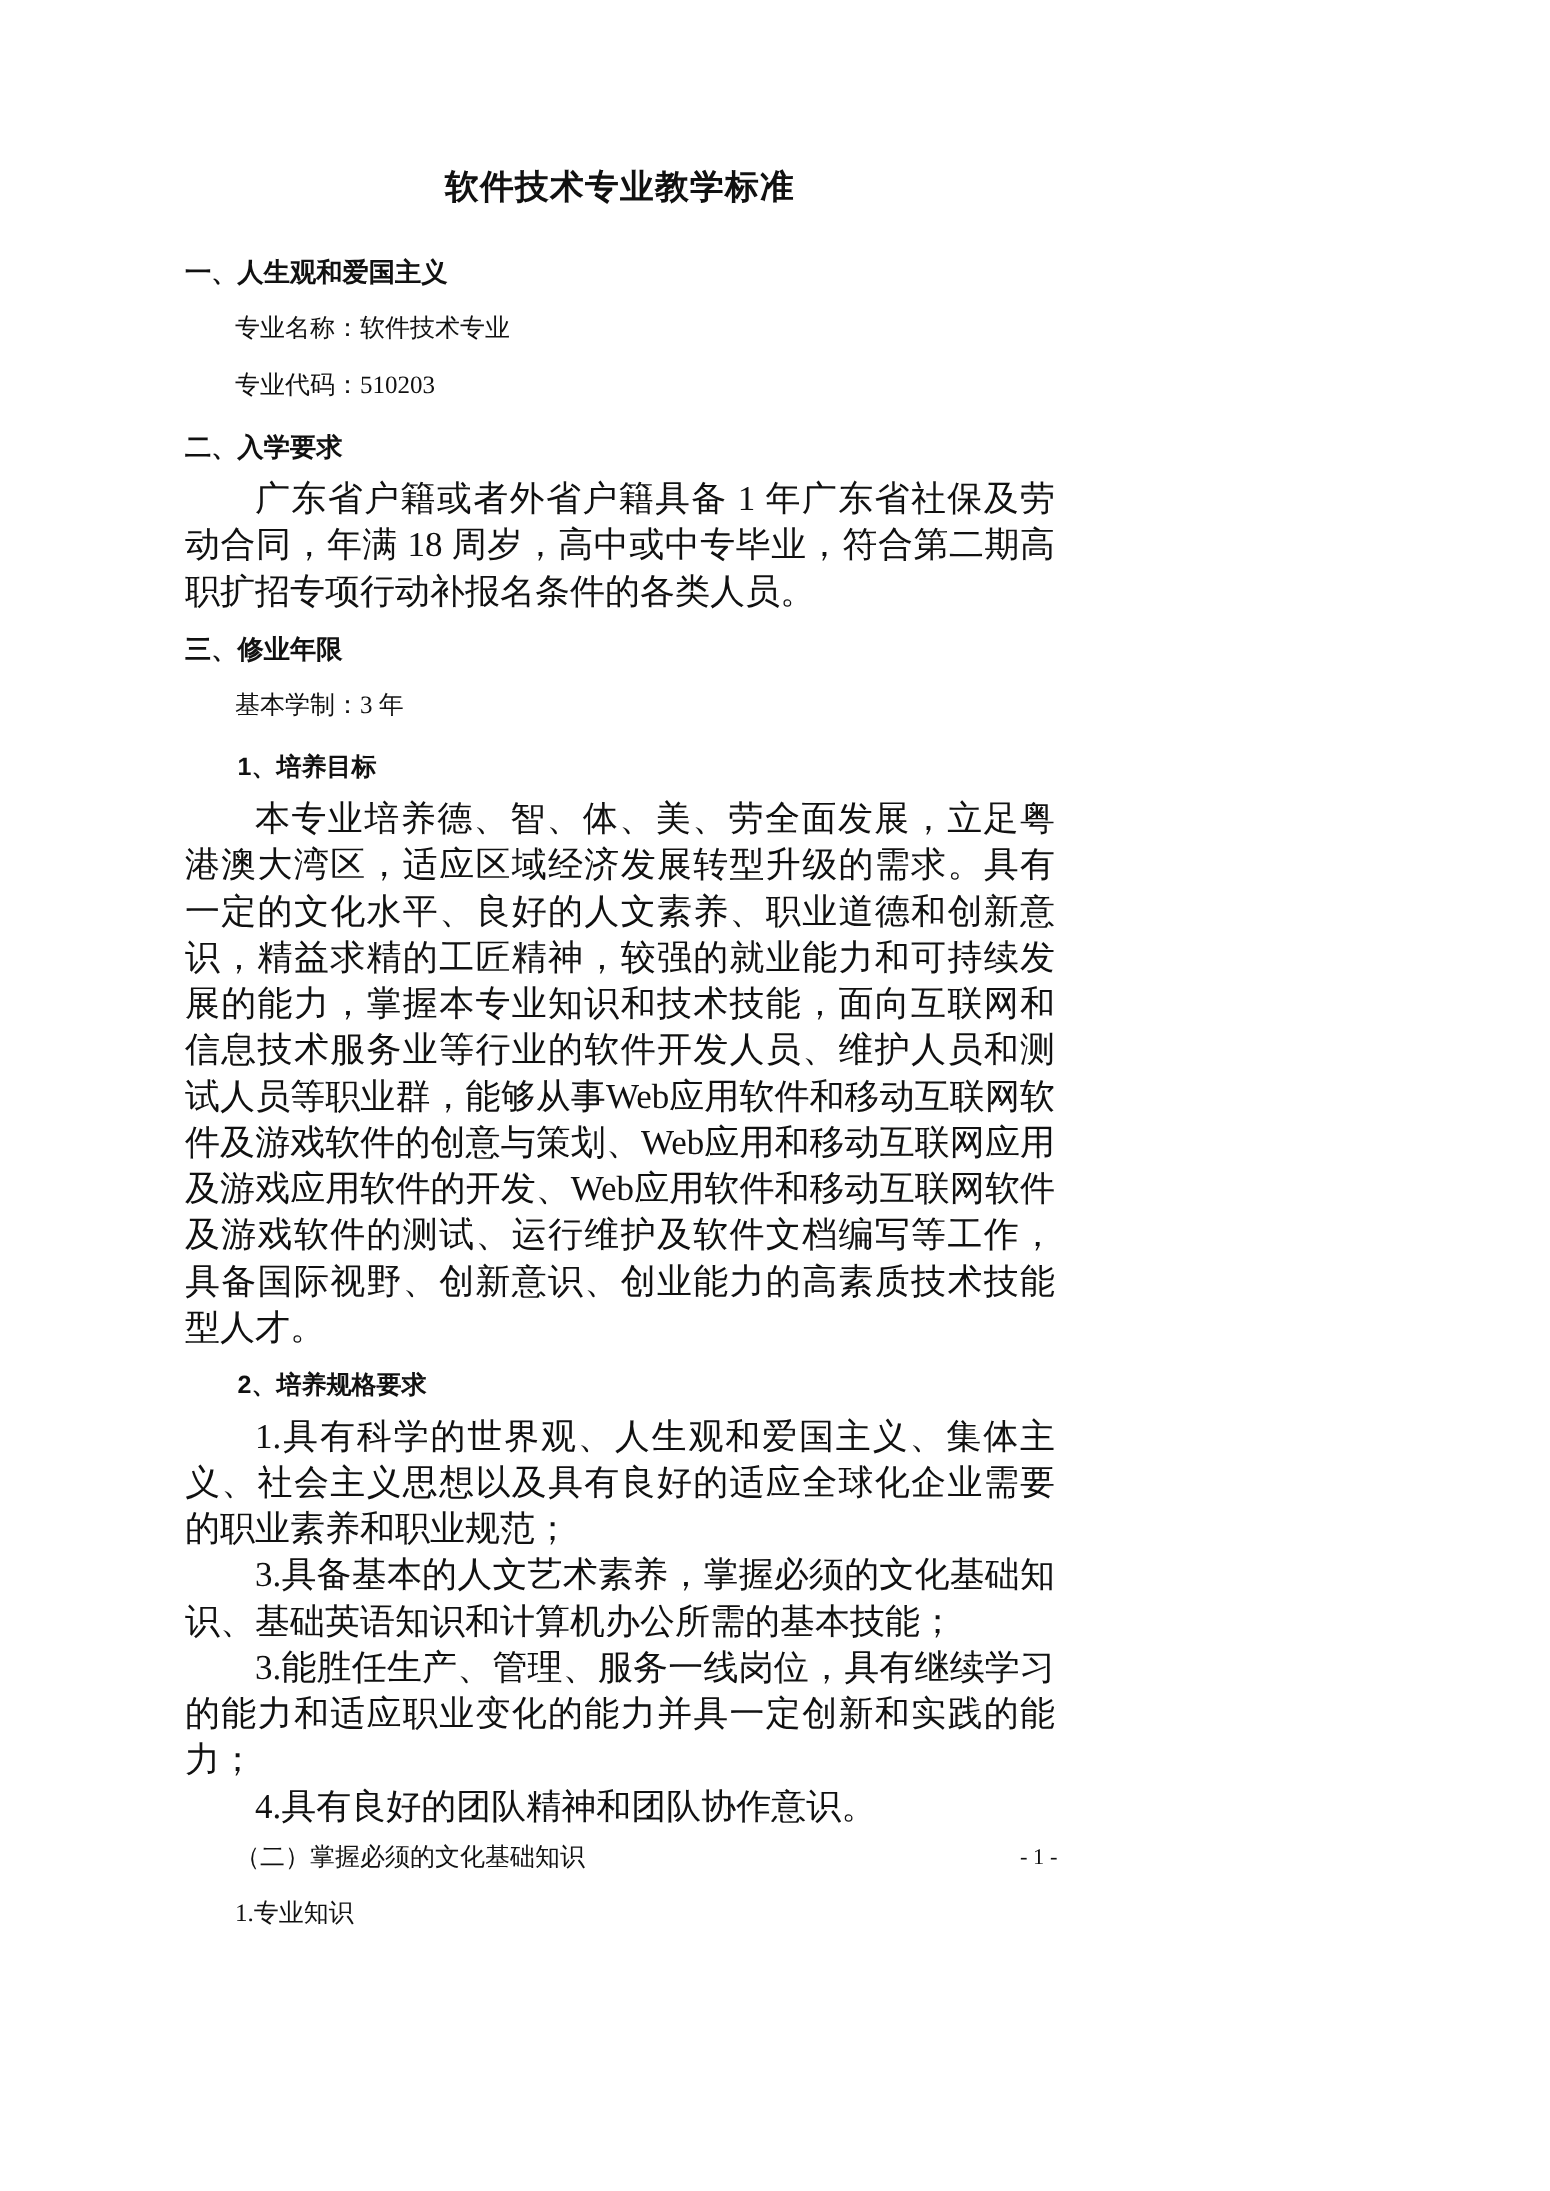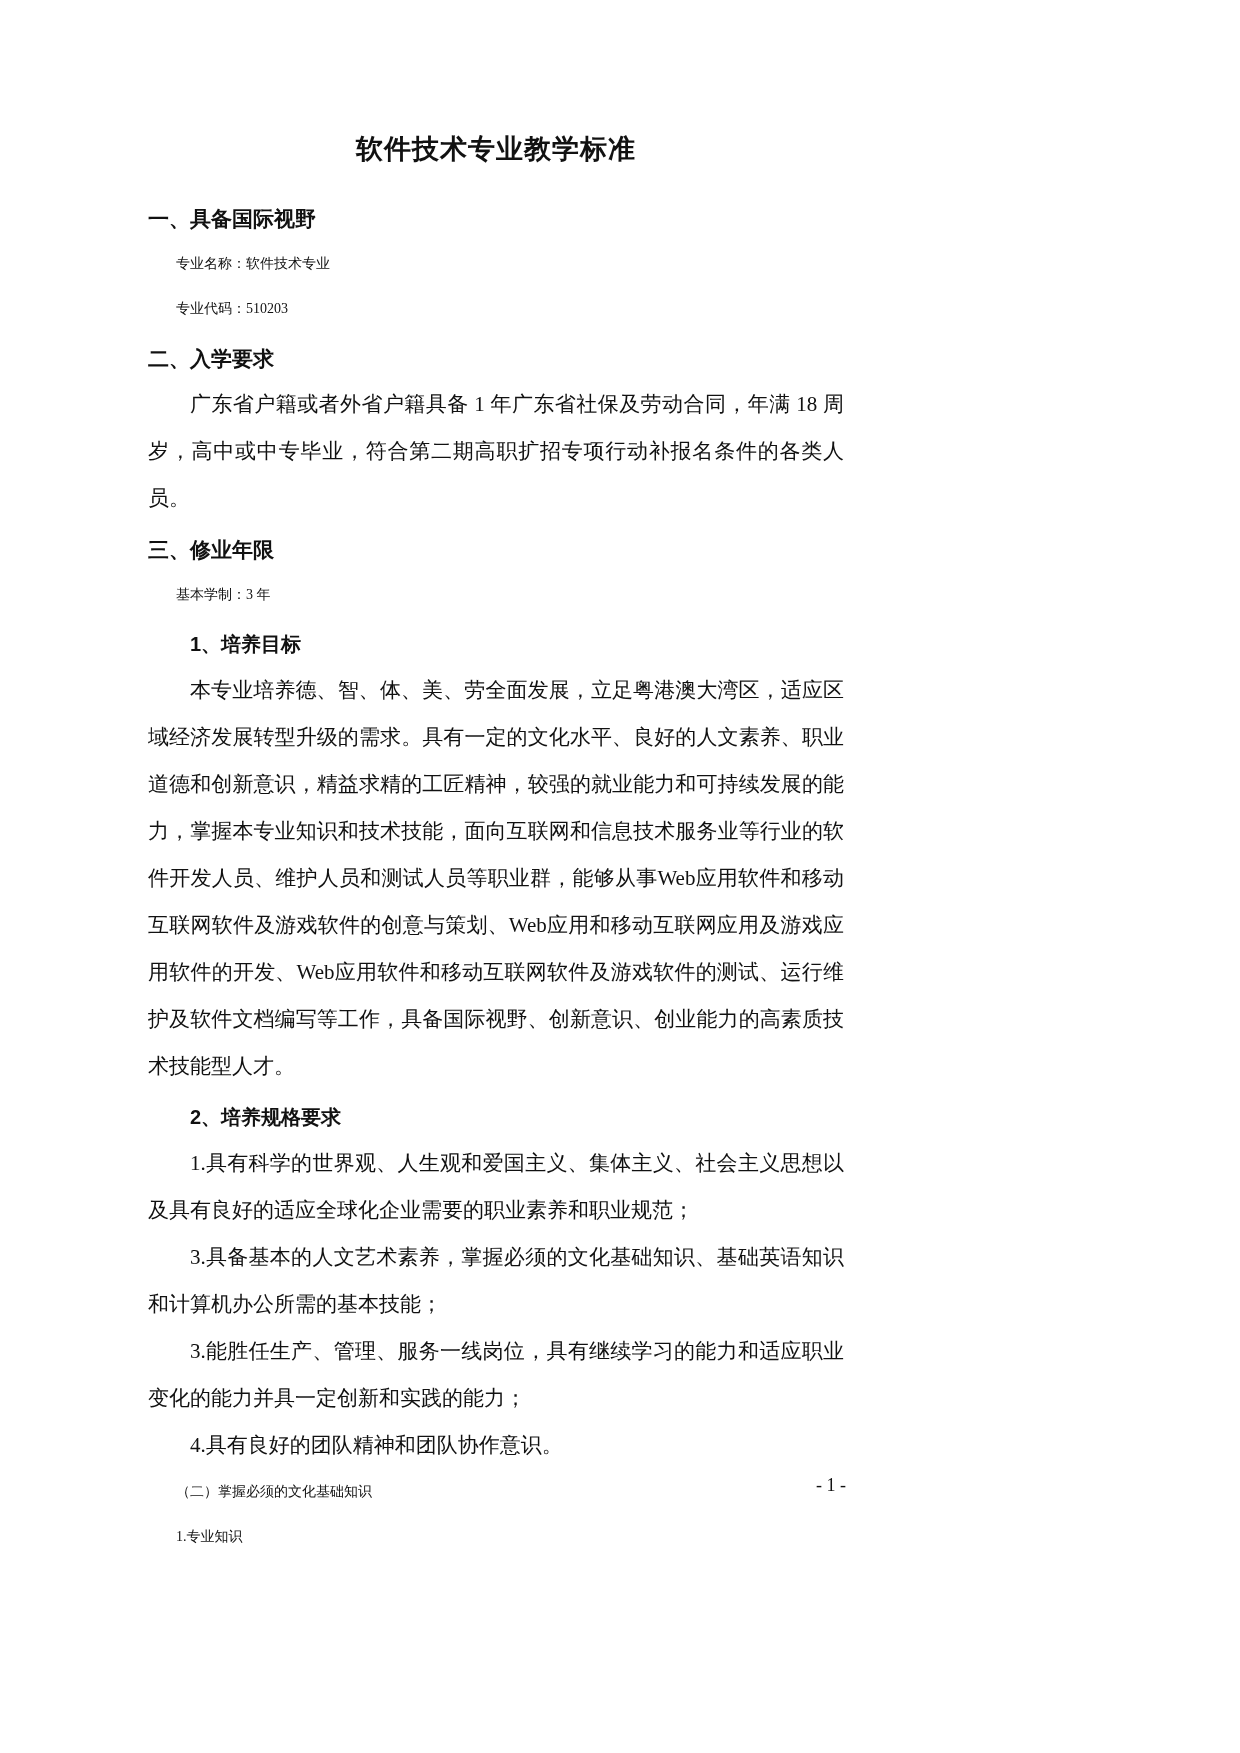--- a/index.html
+++ b/index.html
@@ -34,28 +34,28 @@
   }
   .h2 {
     font-family: Liberation Sans, sans-serif;
     font-weight: bold;
     font-size: 20px;
     line-height: 45px;
     margin-top: 5px;
     text-indent: 2.1em;
   }
   .p-line {
-    font-size: 14px;
+    font-size: 20px;
     line-height: 45px;
     text-indent: 2em;
     font-family: Liberation Serif, serif;
   }
   .body-p {
-    font-size: 21px;
-    line-height: 47px;
+    font-size: 28px;
+    line-height: 37px;
     text-indent: 2em;
     text-align: justify;
     font-family: Liberation Serif, serif;
   }
   .footer-pagenum {
     position: absolute;
     top: 1473px;
     right: 148px;
     font-size: 18px;
     line-height: 24px;
@@ -63,21 +63,21 @@
   }
 </style>
 </head>
 <body>
 
 <div class="doc-page">
   <div class="content">
 
     <div class="doc-title">软件技术专业教学标准</div>
 
-    <div class="h1">一、具备国际视野</div>
+    <div class="h1">一、人生观和爱国主义</div>
     <div class="p-line">专业名称：软件技术专业</div>
     <div class="p-line">专业代码：510203</div>
 
     <div class="h1">二、入学要求</div>
     <div class="body-p">广东省户籍或者外省户籍具备 1 年广东省社保及劳动合同，年满 18 周岁，高中或中专毕业，符合第二期高职扩招专项行动补报名条件的各类人员。</div>
 
     <div class="h1">三、修业年限</div>
     <div class="p-line">基本学制：3 年</div>
 
 

